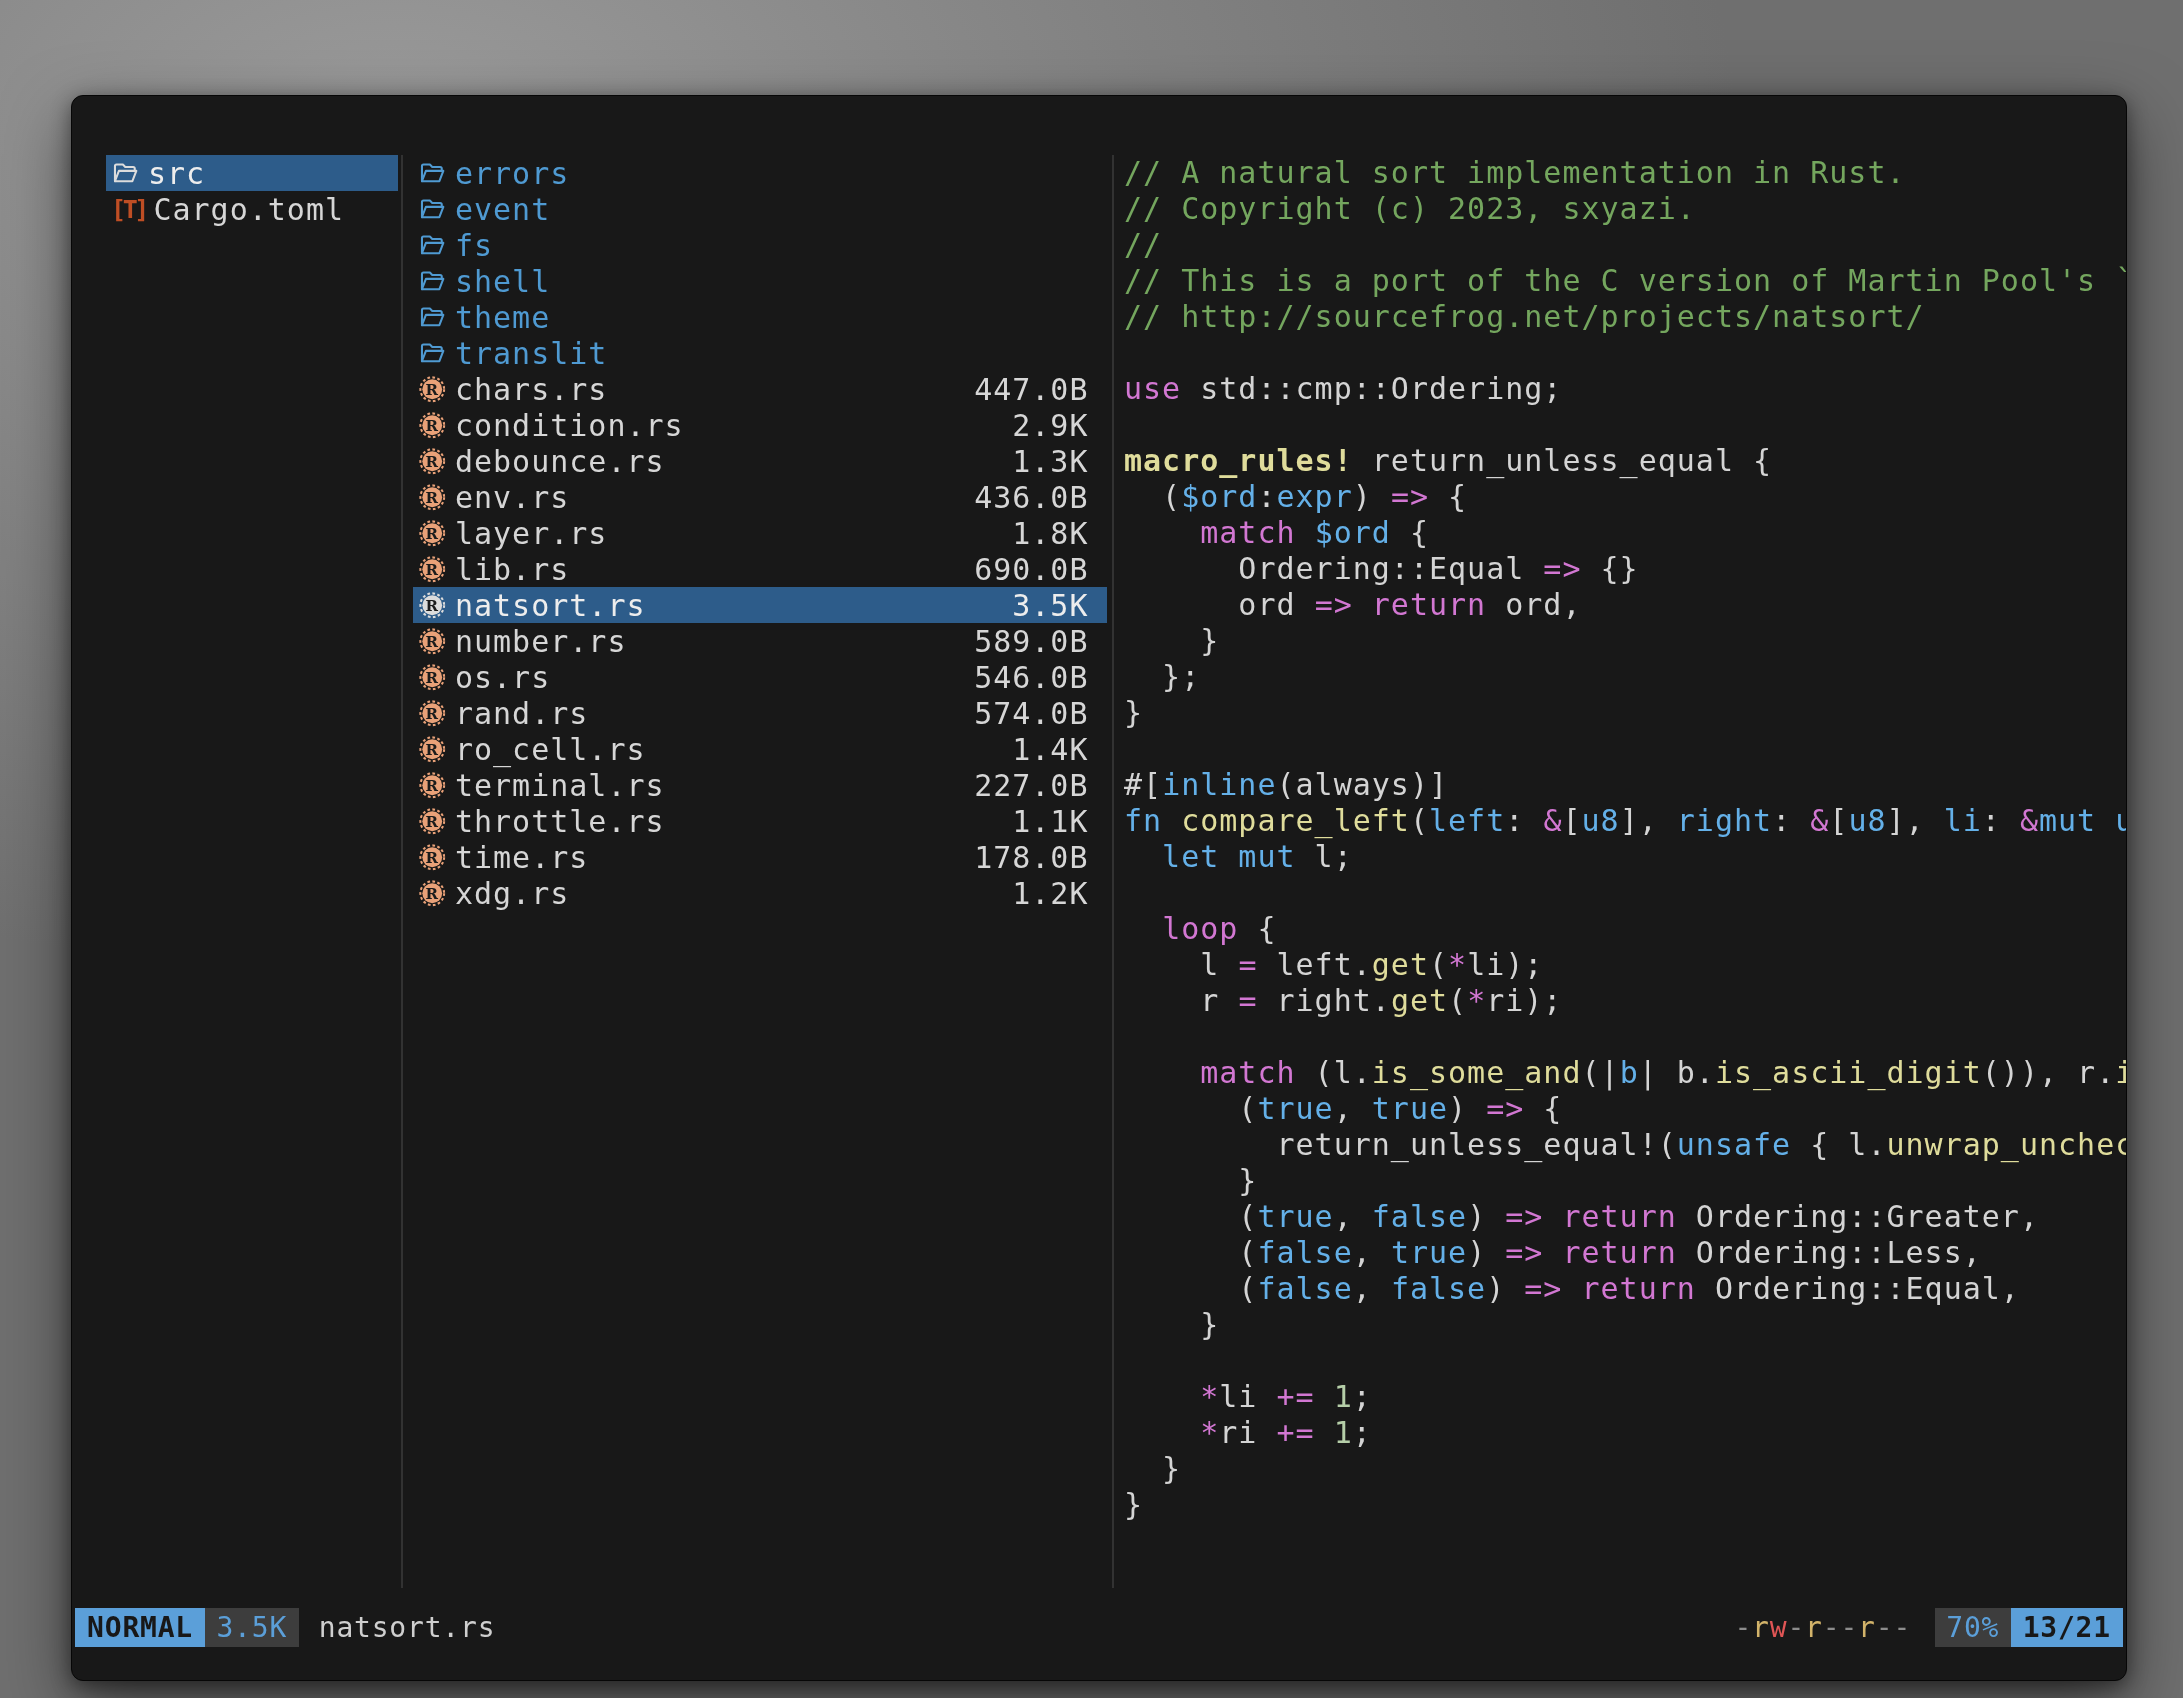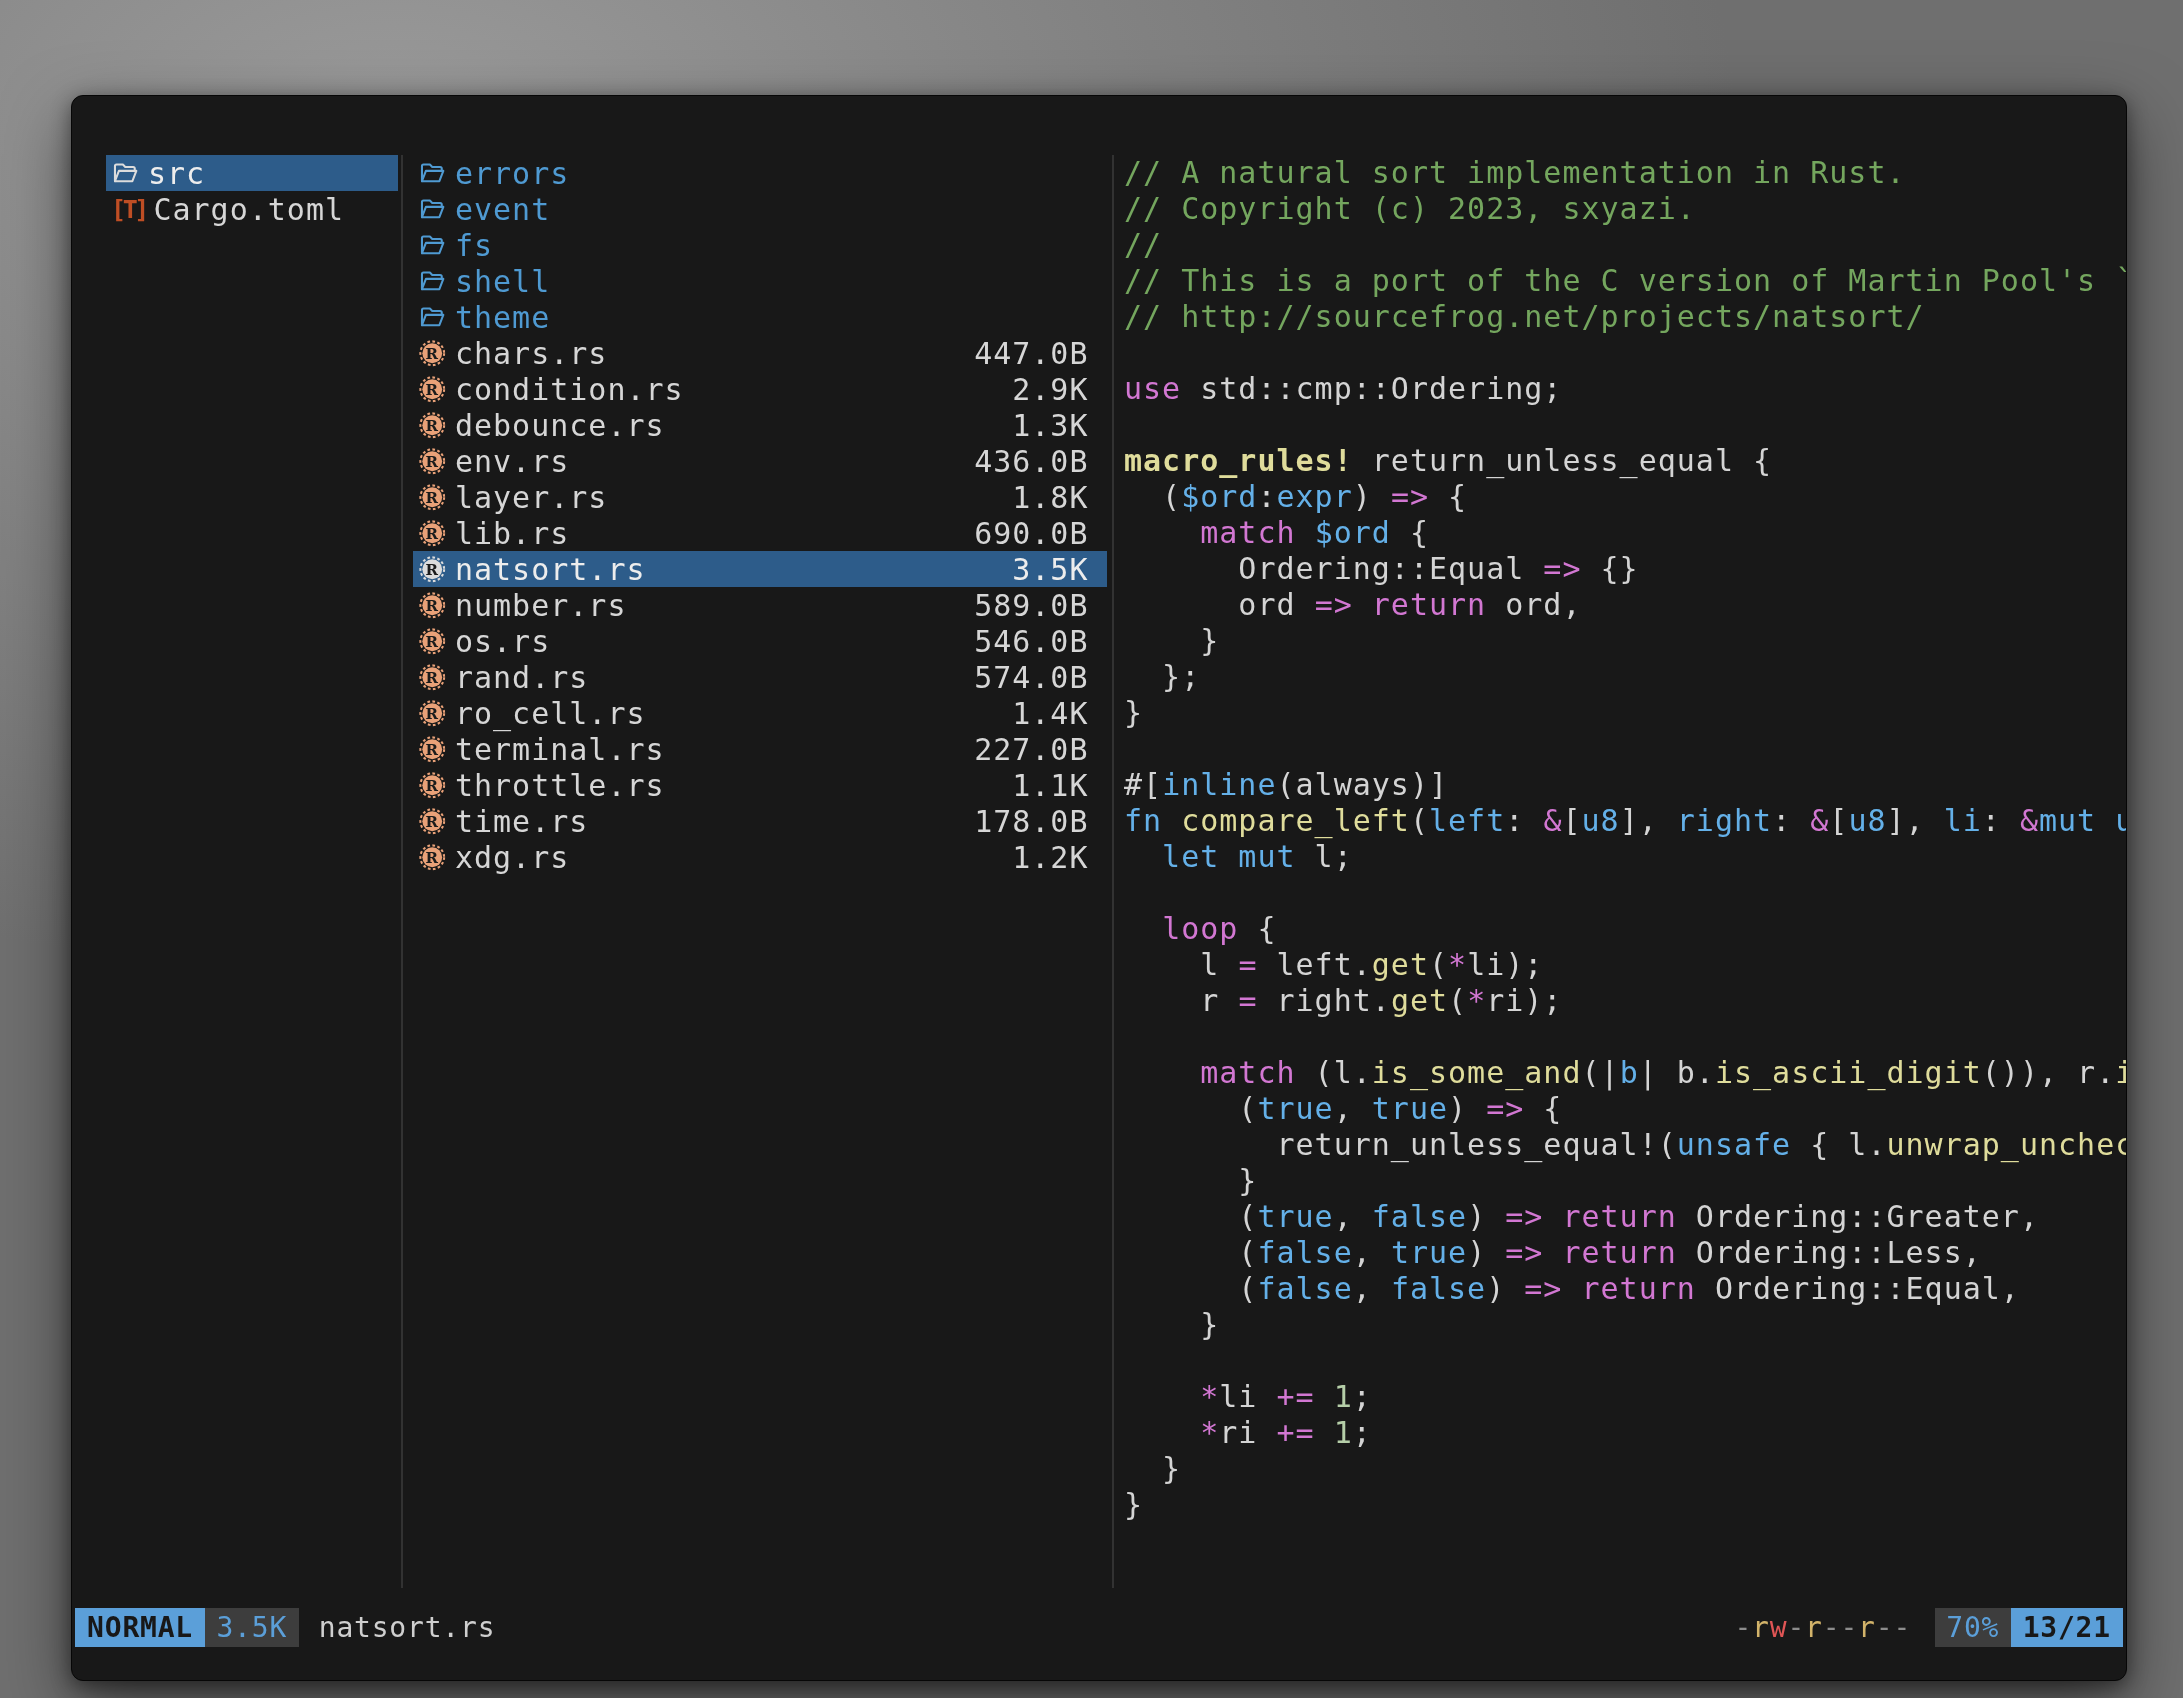--- a/index.html
+++ b/index.html
@@ -113,20 +113,28 @@
     <span class="size"></span>
   </div>
         <div class="row folder">
     <span class="icon-slot"><svg width="28.5" height="28.5" viewBox="0 0 36 36" fill="none" stroke="currentColor" stroke-width="2.6" stroke-linejoin="round" stroke-linecap="round">
     <path d="M5 28 V9 a2 2 0 0 1 2 -2 h8 l3 3 h10 a2 2 0 0 1 2 2 v3"></path>
     <path d="M5 28 l5 -13 h22 l-5 13 z"></path>
   </svg></span>
     <span class="name">theme</span>
     <span class="size"></span>
   </div>
+        <div class="row folder">
+    <span class="icon-slot"><svg width="28.5" height="28.5" viewBox="0 0 36 36" fill="none" stroke="currentColor" stroke-width="2.6" stroke-linejoin="round" stroke-linecap="round">
+    <path d="M5 28 V9 a2 2 0 0 1 2 -2 h8 l3 3 h10 a2 2 0 0 1 2 2 v3"></path>
+    <path d="M5 28 l5 -13 h22 l-5 13 z"></path>
+  </svg></span>
+    <span class="name">translit</span>
+    <span class="size"></span>
+  </div>
         <div class="row rust">
     <span class="icon-slot"><svg width="28.5" height="28.5" viewBox="0 0 36 36" style="font-size:36px">
     <circle cx="18" cy="18" r="12.5" fill="currentColor"></circle>
     <circle cx="18" cy="18" r="15" fill="none" stroke="currentColor" stroke-width="2.6" stroke-dasharray="3.4 3"></circle>
     <text x="18" y="25" text-anchor="middle" font-size="19" font-weight="bold" font-family="DejaVu Serif, serif" fill="#1b1b1b">R</text>
   </svg></span>
     <span class="name">chars.rs</span>
     <span class="size">447.0B</span>
   </div>
         <div class="row rust">

